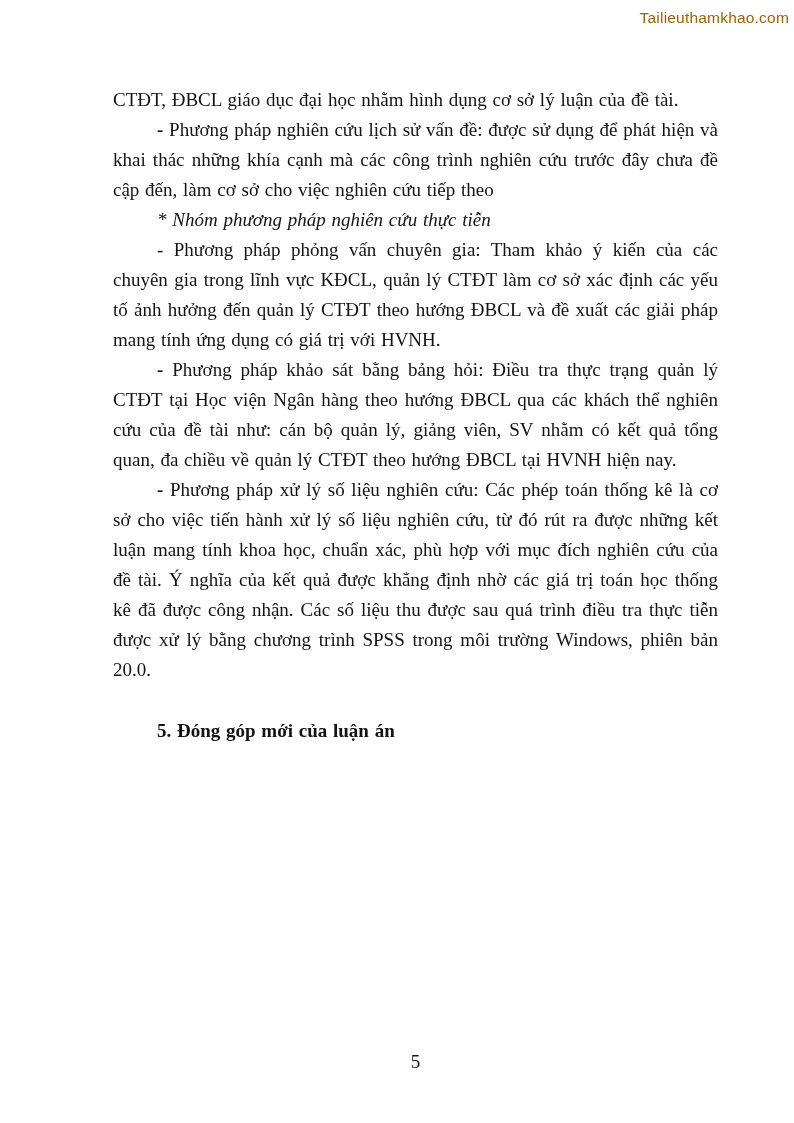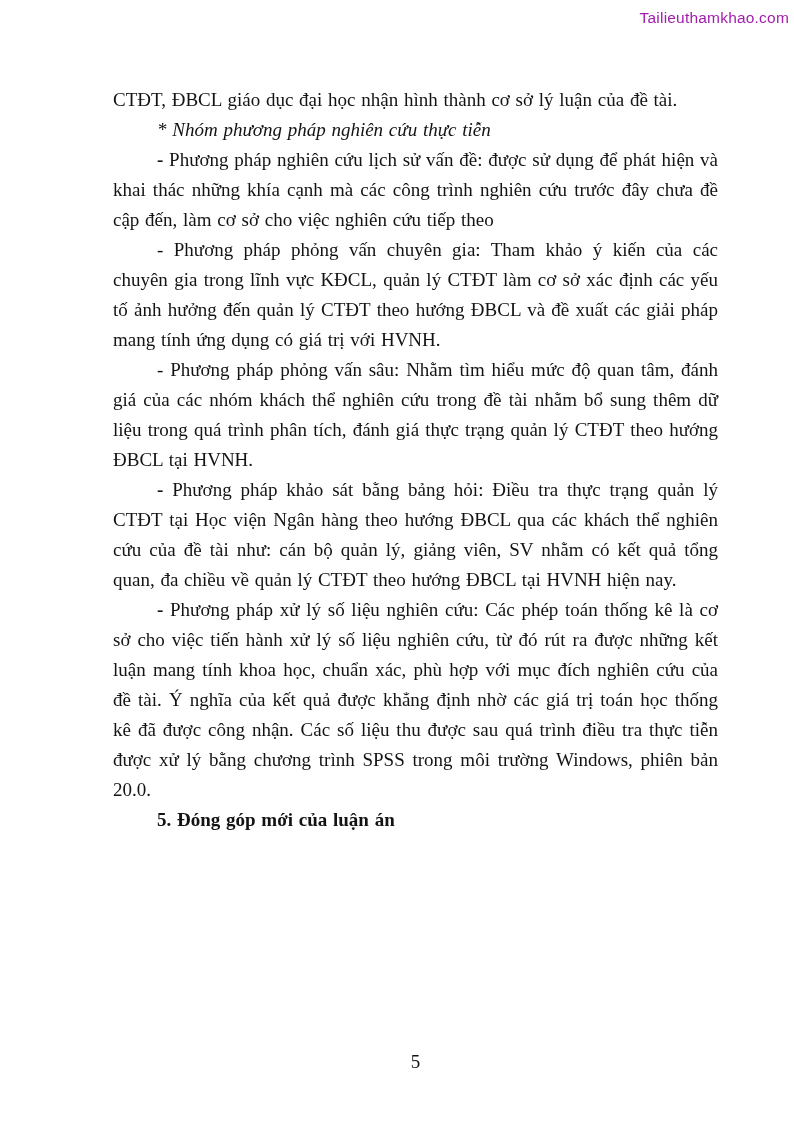--- a/index.html
+++ b/index.html
@@ -15,21 +15,21 @@
     overflow: hidden;
     font-family: "Liberation Serif", "DejaVu Serif", serif;
     color: #131313;
   }
   .watermark {
     position: absolute;
     top: 9px;
     right: 5px;
     font-family: "Liberation Sans", "DejaVu Sans", sans-serif;
     font-size: 15.5px;
-    color: #a21caf;
+    color: #a16207;
     text-shadow: 1px 1px 0 #ffffff;
     letter-spacing: 0.2px;
     user-select: none;
   }
   .text-block {
     position: absolute;
     left: 113px;
     top: 85px;
     width: 605px;
   }
@@ -41,20 +41,21 @@
     word-spacing: 1px;
   }
   .para.indent {
     text-indent: 44px;
   }
   .para.style-italic {
     font-style: italic;
   }
   .para.style-bold {
     font-weight: 700;
+    margin-top: 31px;
   }
   .marker-bold {
     font-weight: 700;
   }
   .page-number {
     position: absolute;
     top: 1050px;
     left: 113px;
     width: 605px;
     text-align: center;
@@ -63,24 +64,23 @@
     color: #131313;
   }
 </style>
 </head>
 <body>
 
 <div class="page">
   <div class="watermark">Tailieuthamkhao.com</div>
 
   <div class="text-block">
-      <p class="para">CTĐT, ĐBCL giáo dục đại học nhận hình thành cơ sở lý luận của đề tài.</p>
+      <p class="para">CTĐT, ĐBCL giáo dục đại học nhằm hình dụng cơ sở lý luận của đề tài.</p>
+      <p class="para indent"><span class="marker marker-bold">- </span>Phương pháp nghiên cứu lịch sử vấn đề: được sử dụng để phát hiện và khai thác những khía cạnh mà các công trình nghiên cứu trước đây chưa đề cập đến, làm cơ sở cho việc nghiên cứu tiếp theo</p>
       <p class="para indent style-italic"><span class="marker">* </span>Nhóm phương pháp nghiên cứu thực tiễn</p>
-      <p class="para indent"><span class="marker marker-bold">- </span>Phương pháp nghiên cứu lịch sử vấn đề: được sử dụng để phát hiện và khai thác những khía cạnh mà các công trình nghiên cứu trước đây chưa đề cập đến, làm cơ sở cho việc nghiên cứu tiếp theo</p>
       <p class="para indent"><span class="marker">- </span>Phương pháp phỏng vấn chuyên gia: Tham khảo ý kiến của các chuyên gia trong lĩnh vực KĐCL, quản lý CTĐT làm cơ sở xác định các yếu tố ảnh hưởng đến quản lý CTĐT theo hướng ĐBCL và đề xuất các giải pháp mang tính ứng dụng có giá trị với HVNH.</p>
-      <p class="para indent"><span class="marker">- </span>Phương pháp phỏng vấn sâu: Nhằm tìm hiểu mức độ quan tâm, đánh giá của các nhóm khách thể nghiên cứu trong đề tài nhằm bổ sung thêm dữ liệu trong quá trình phân tích, đánh giá thực trạng quản lý CTĐT theo hướng ĐBCL tại HVNH.</p>
       <p class="para indent"><span class="marker marker-bold">- </span>Phương pháp khảo sát bằng bảng hỏi: Điều tra thực trạng quản lý CTĐT tại Học viện Ngân hàng theo hướng ĐBCL qua các khách thể nghiên cứu của đề tài như: cán bộ quản lý, giảng viên, SV nhằm có kết quả tổng quan, đa chiều về quản lý CTĐT theo hướng ĐBCL tại HVNH hiện nay.</p>
       <p class="para indent"><span class="marker marker-bold">- </span>Phương pháp xử lý số liệu nghiên cứu: Các phép toán thống kê là cơ sở cho việc tiến hành xử lý số liệu nghiên cứu, từ đó rút ra được những kết luận mang tính khoa học, chuẩn xác, phù hợp với mục đích nghiên cứu của đề tài. Ý nghĩa của kết quả được khẳng định nhờ các giá trị toán học thống kê đã được công nhận. Các số liệu thu được sau quá trình điều tra thực tiễn được xử lý bằng chương trình SPSS trong môi trường Windows, phiên bản 20.0.</p>
       <p class="para indent style-bold">5. Đóng góp mới của luận án</p>
     </div>
 
   <div class="page-number">5</div>
 </div>
 
 </body></html>

